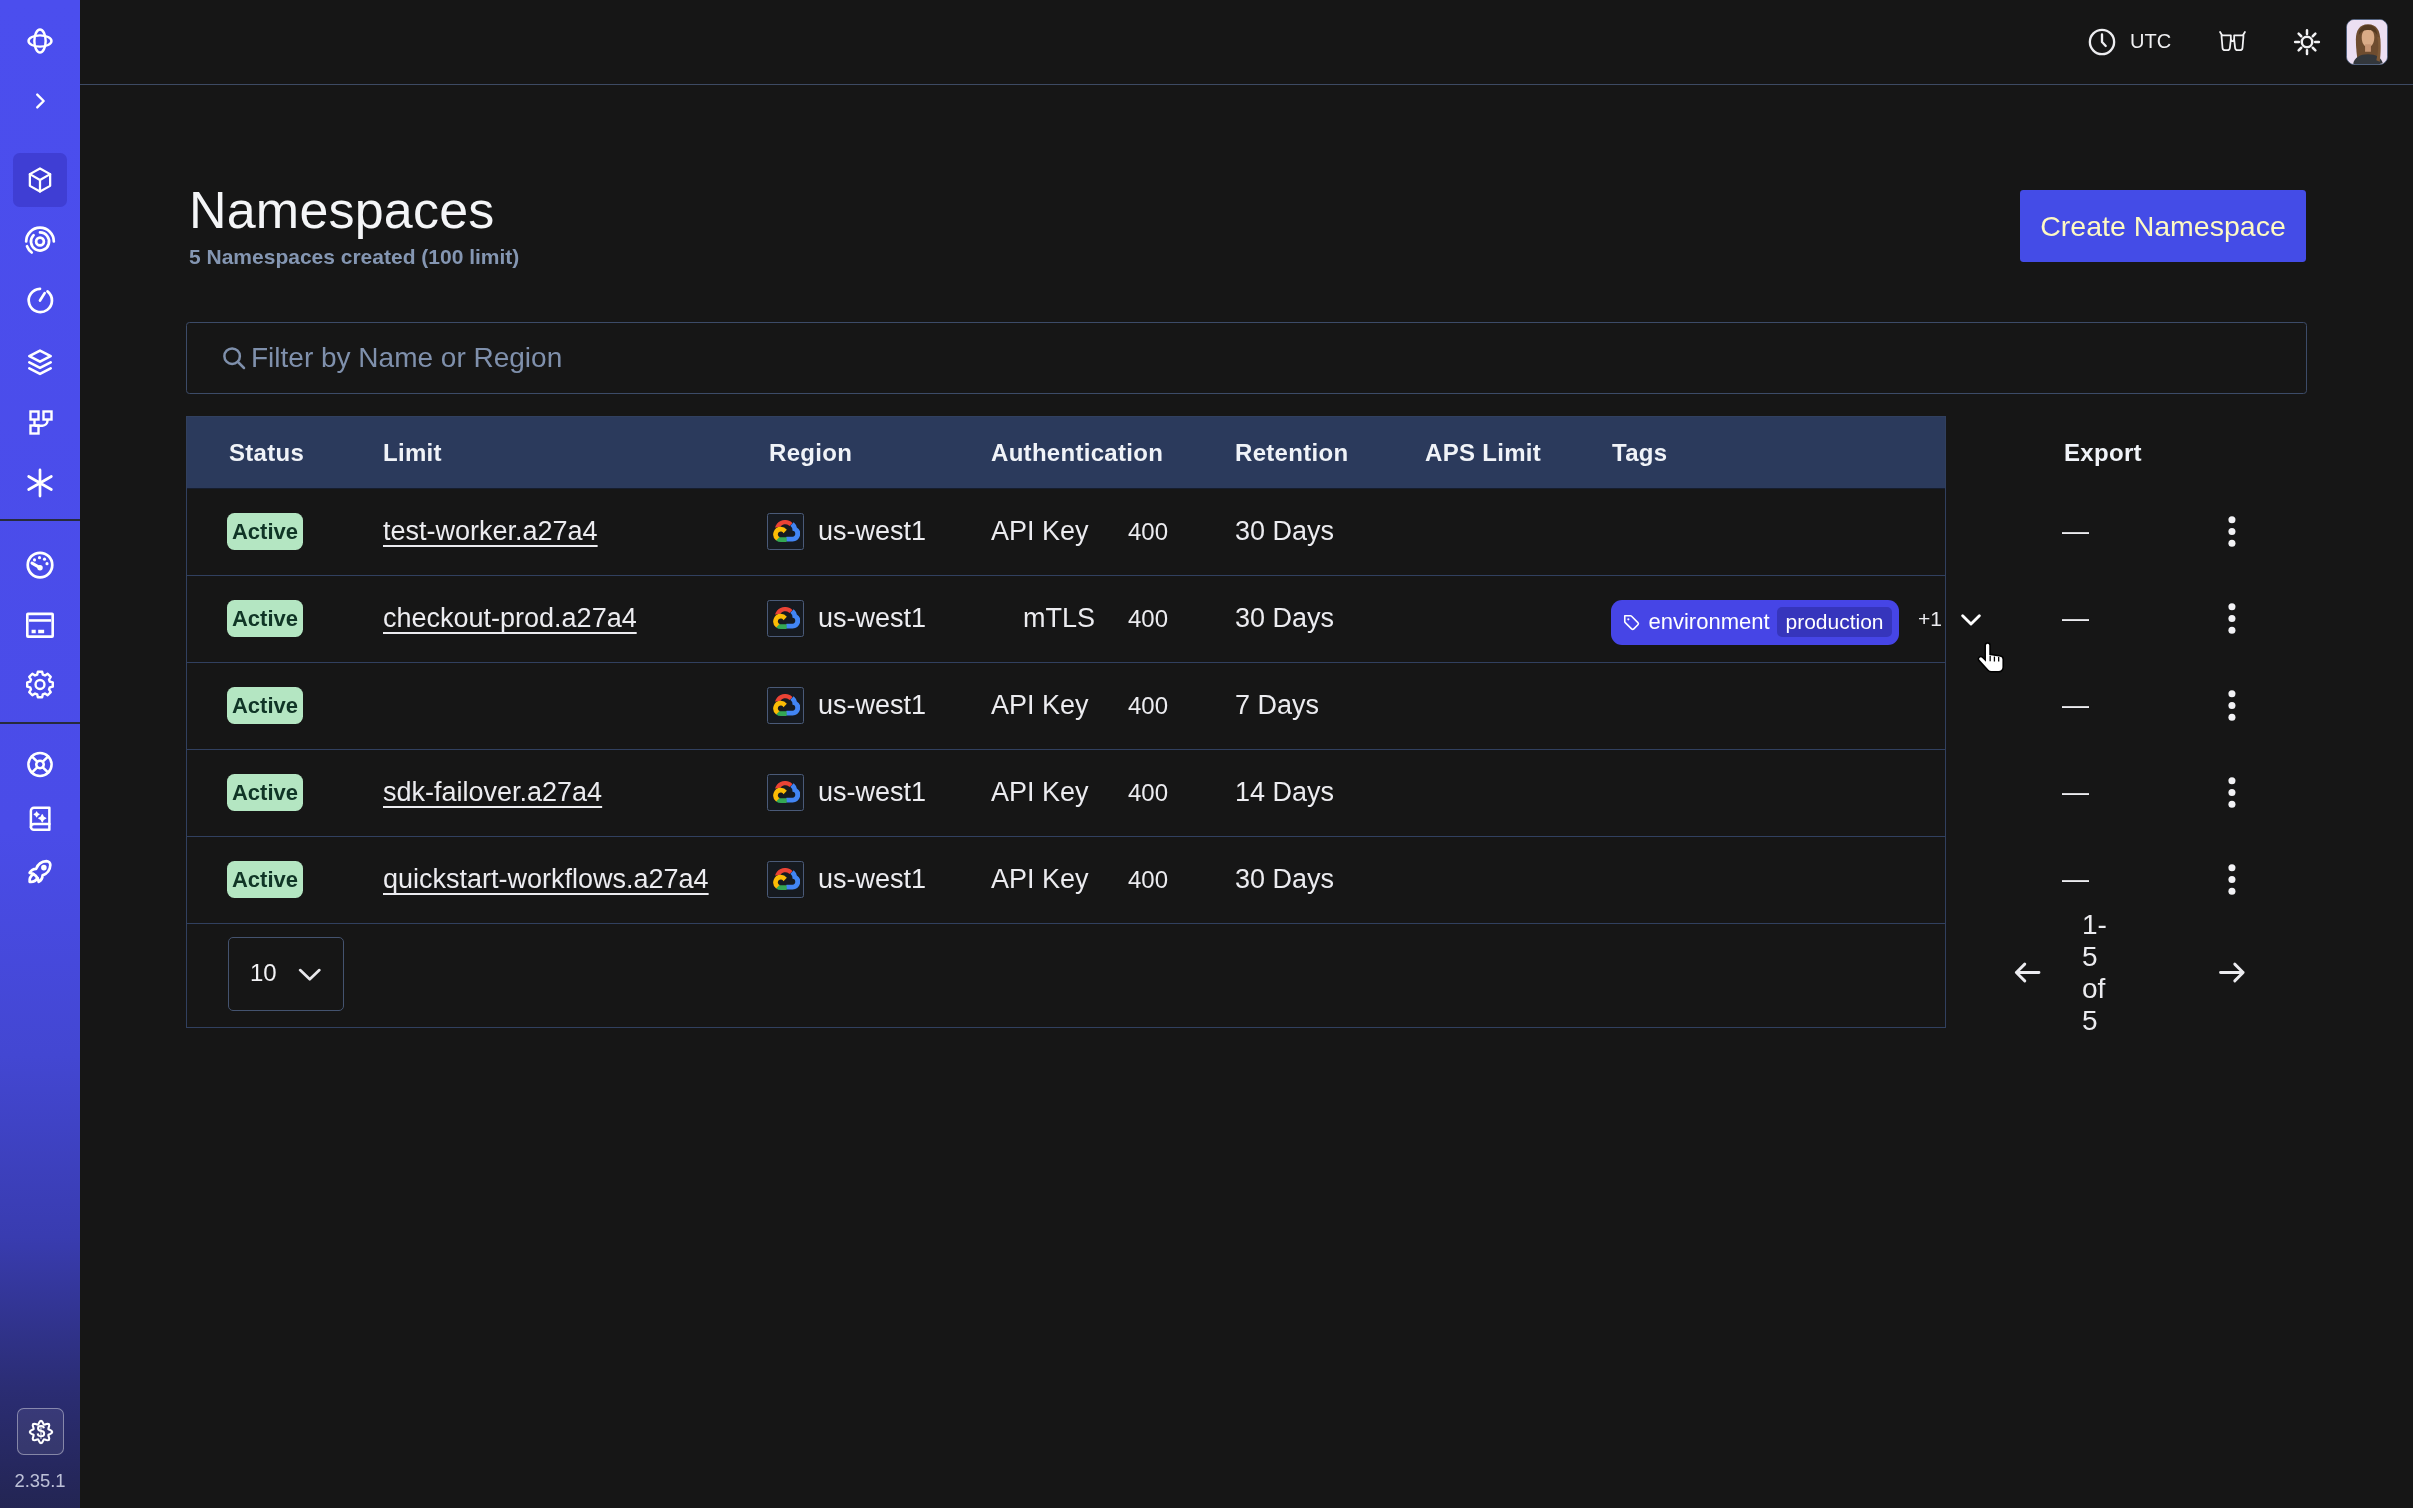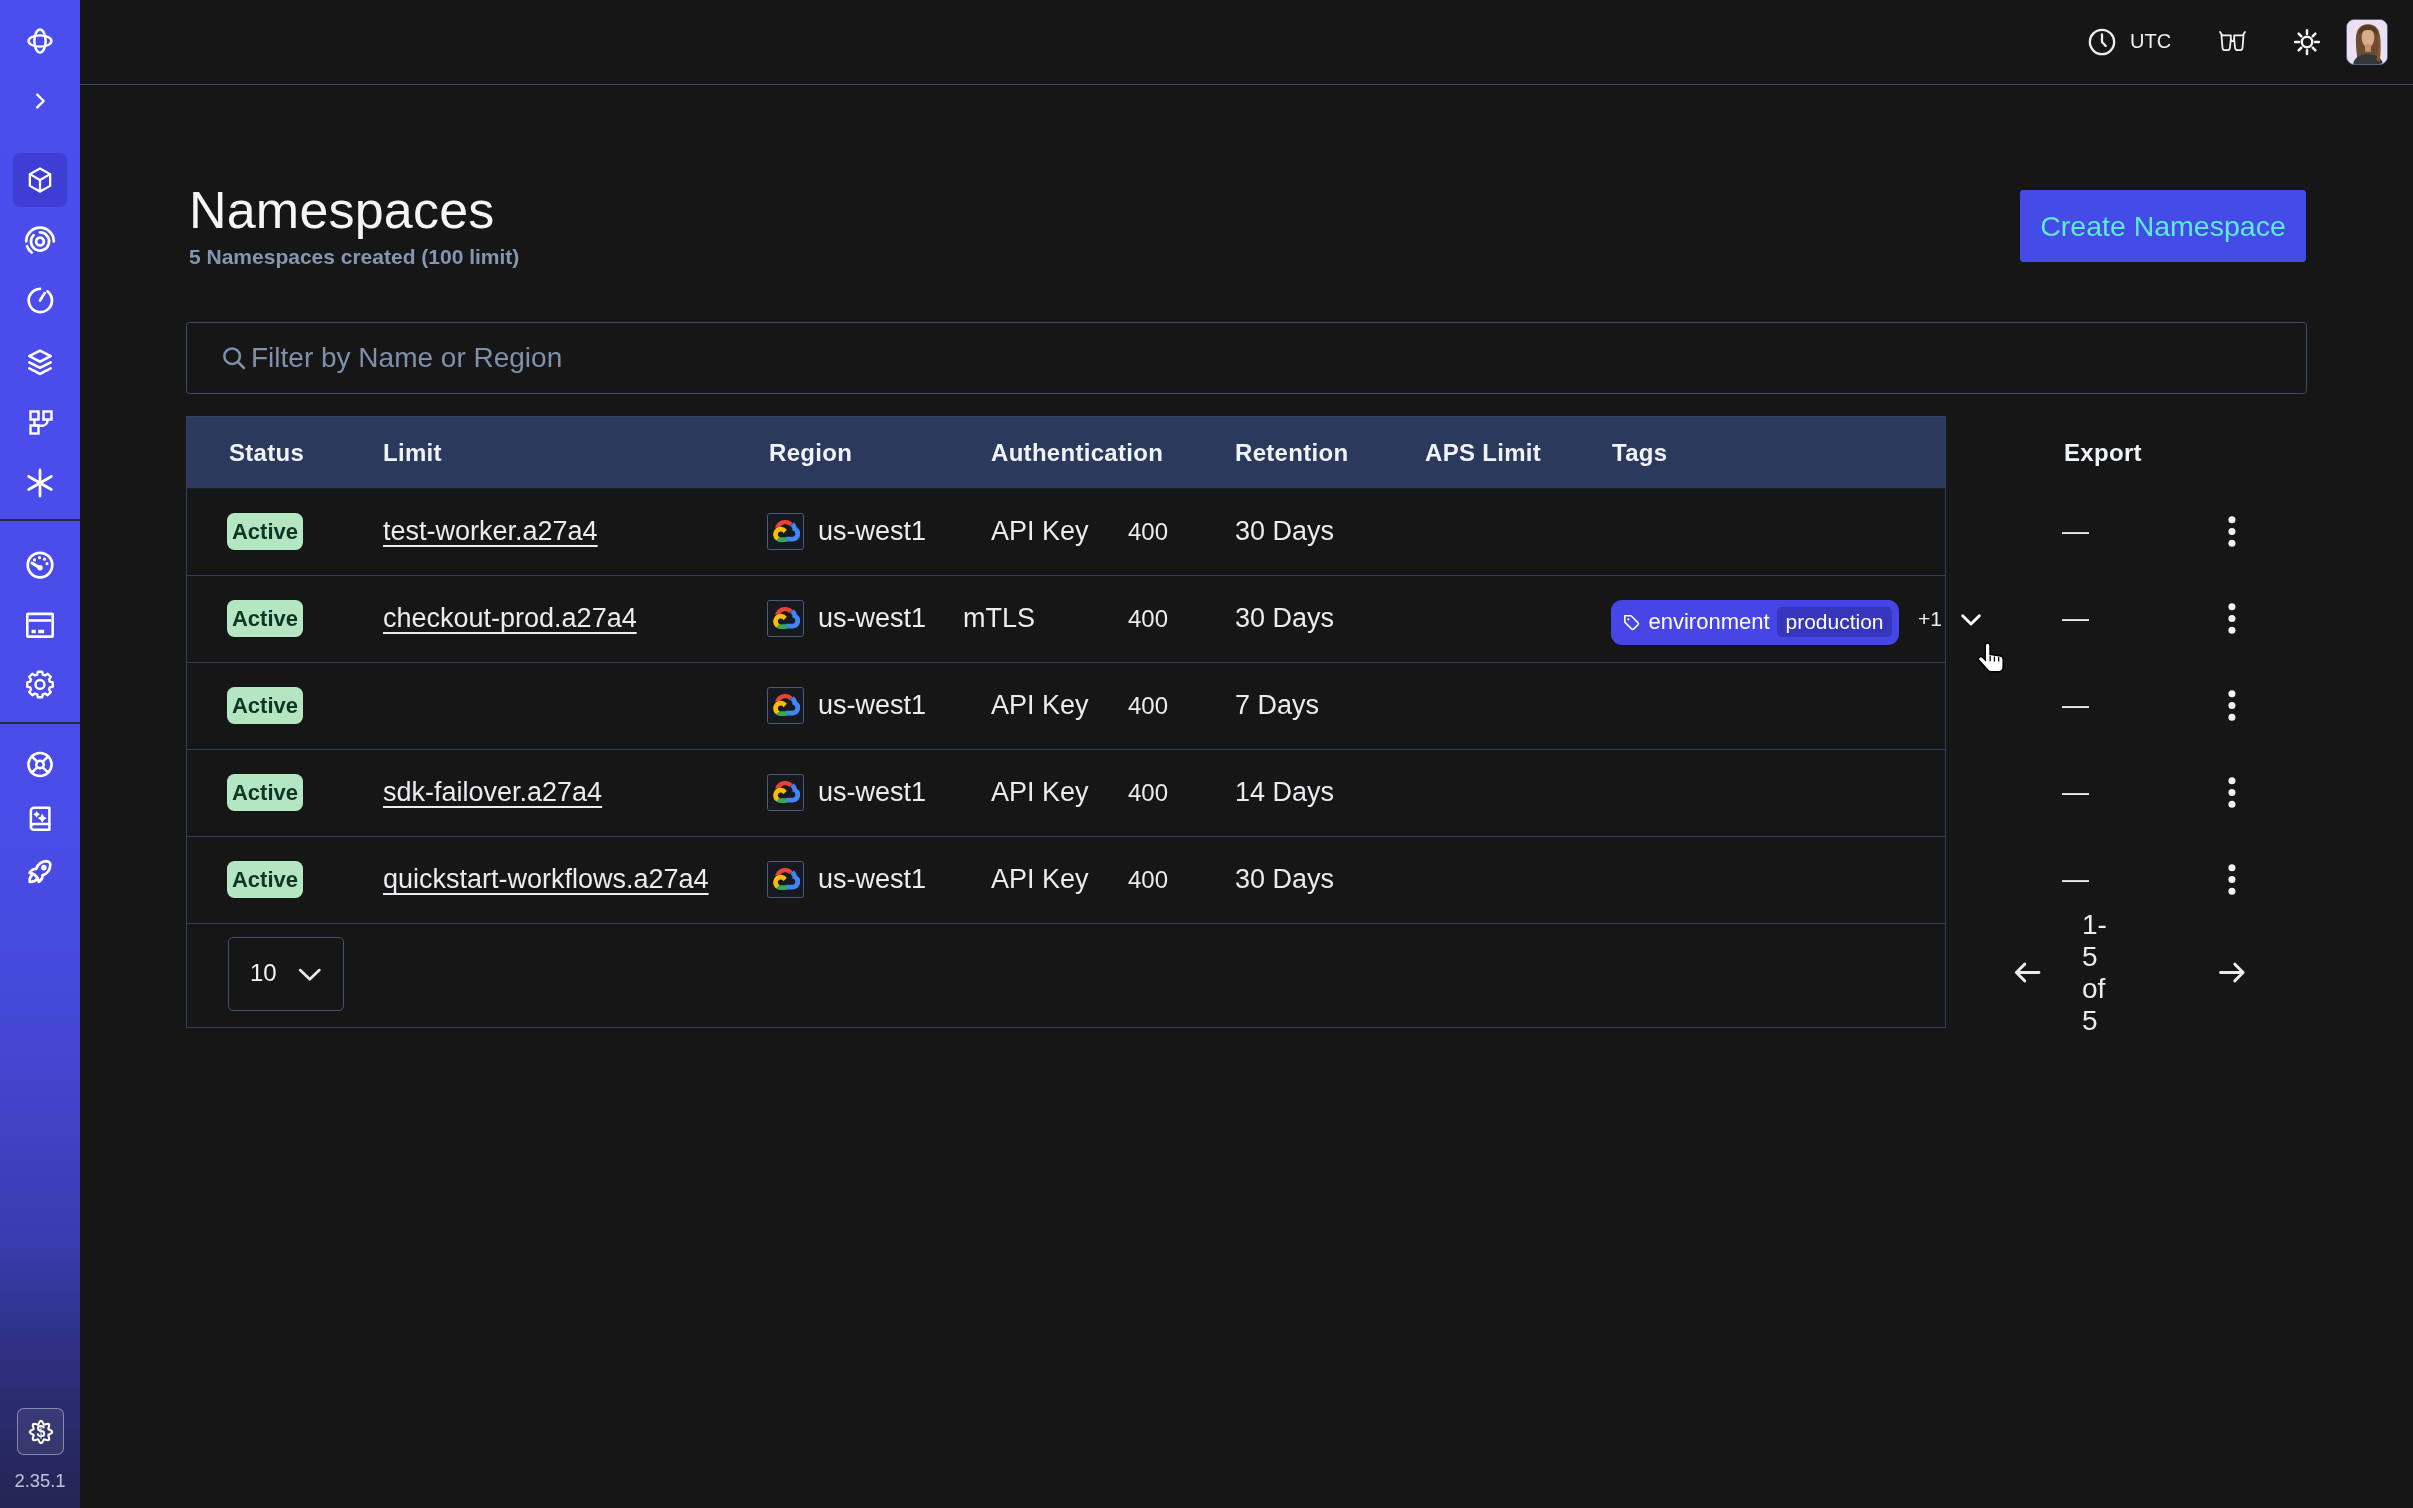--- a/index.html
+++ b/index.html
@@ -18,21 +18,21 @@
   background:linear-gradient(180deg,#4b4eee 0%,#4a4ce8 55%,#4347d2 70%,#393cb0 82%,#2b2d74 92%,#232553 100%); }
 #sidebar .nav { position:absolute; left:0; width:80px; display:flex; justify-content:center; }
 #sidebar .divider { position:absolute; left:0; width:80px; height:1.7px; background:#272b3d; }
 #activebg { position:absolute; left:13.4px; top:153px; width:54px; height:54px; border-radius:6.7px; background:#3f3ed4; }
 #billbox { position:absolute; left:17px; top:1408px; width:47px; height:47px; border-radius:6.7px; border:1.7px solid rgba(255,255,255,0.4); background:rgba(255,255,255,0.07); display:flex; align-items:center; justify-content:center; }
 #version { position:absolute; left:0; top:1470px; width:80px; text-align:center; font-size:18.4px; color:rgba(228,232,248,0.8); }
 
 
 #h1 { position:absolute; left:189px; top:184px; font-size:52px; font-weight:500; color:#f4f5f7; line-height:1; letter-spacing:0.2px; }
 #sub { position:absolute; left:189px; top:246px; font-size:21px; color:#8496b2; line-height:1;font-weight:bold; }
-#createbtn { position:absolute; left:2020px; top:190px; width:286px; height:72px; background:#444ce7; border-radius:3.4px; color:#5eead4; font-size:28.5px; display:flex; align-items:center; justify-content:center; }
+#createbtn { position:absolute; left:2020px; top:190px; width:286px; height:72px; background:#444ce7; border-radius:3.4px; color:#fef9c3; font-size:28.5px; display:flex; align-items:center; justify-content:center; }
 
 
 #search { position:absolute; left:186px; top:322px; width:2121px; height:72px; border:1.7px solid #3c4b68; border-radius:3.4px; }
 #search .ph { position:absolute; left:64px; top:0; height:69px; display:flex; align-items:center; font-size:28px; color:#7f90ac; }
 
 
 #table { position:absolute; left:186px; top:416px; width:1760px; height:612px; border:1.7px solid #31405f; }
 #thead { position:relative; width:100%; height:72px; background:#2b3a5c; border-bottom:1.7px solid #161d2e; }
 #thead .th { position:absolute; top:0; height:72px; display:flex; align-items:center; font-size:24px; font-weight:600; color:#f0f3f8; letter-spacing:0.3px; }
 .row { position:relative; width:100%; height:87px; border-bottom:1.7px solid #31405f; }
@@ -238,21 +238,21 @@
         </div>
       <div class="gcpbox">
           <svg width="28" height="22.6" viewBox="0 0 24 20">
             <path fill="#EA4335" d="M15.23 5.29l2.08-2.08.14-.88C13.67-1.1 7.58-.71 4.18 3.13a9.15 9.15 0 0 0-1.9 3.54l.74-.1 4.16-.69.32-.33c1.85-2.03 4.98-2.3 7.12-.58l.61.32z"></path>
             <path fill="#4285F4" d="M21.6 6.62a9.37 9.37 0 0 0-2.82-4.55l-2.92 2.92a5.19 5.19 0 0 1 1.9 4.11v.52a2.6 2.6 0 0 1 0 5.19h-5.19l-.52.53v3.11l.52.52h5.19a6.75 6.75 0 0 0 3.84-12.35z"></path>
             <path fill="#34A853" d="M7.39 19.49h5.19v-4.15H7.39a2.57 2.57 0 0 1-1.07-.23l-.73.22-2.09 2.08-.18.73a6.71 6.71 0 0 0 4.08 1.35z"></path>
             <path fill="#FBBC05" d="M7.39 5.98a6.75 6.75 0 0 0-4.08 12.1l3.01-3.01a2.6 2.6 0 1 1 3.44-3.44l3.01-3.01a6.73 6.73 0 0 0-5.38-2.64z"></path>
           </svg>
         </div>
       <div class="cell" style="left:631px">us-west1</div>
-      <div class="cell" style="left:776px">mTLS</div>
+      <div class="cell" style="left:836px">mTLS</div>
       <div class="cell" style="left:1048px">30 Days</div>
       <div class="aps">400</div>
       <div class="tagpill">
         <svg style="margin:0 7.5px 0 0" width="19" height="19" viewBox="0 0 24 24" fill="none" stroke="#ffffff" stroke-width="2" stroke-linecap="round" stroke-linejoin="round">
             <path d="M3.5 3.5h7.2a2 2 0 0 1 1.4.6l8 8a2 2 0 0 1 0 2.8l-5.2 5.2a2 2 0 0 1-2.8 0l-8-8a2 2 0 0 1-.6-1.4z"></path>
             <circle cx="8" cy="8" r="1.4" fill="#ffffff" stroke="none"></circle>
           </svg>
         <span style="margin-right:7.5px">environment</span>
         <span class="tagval">production</span>
       </div>

